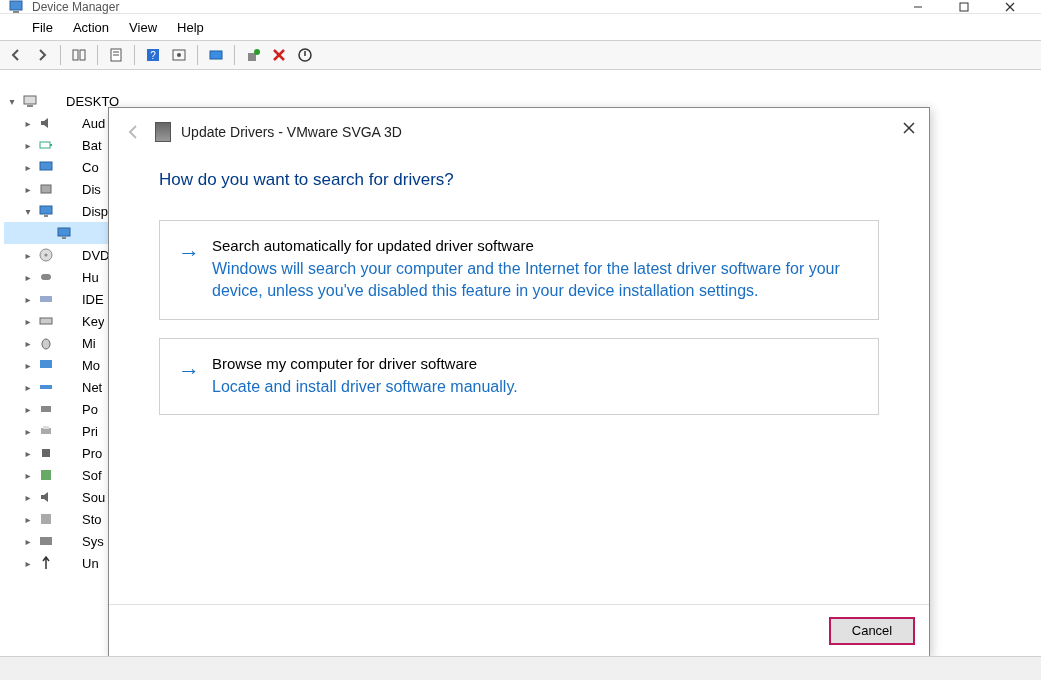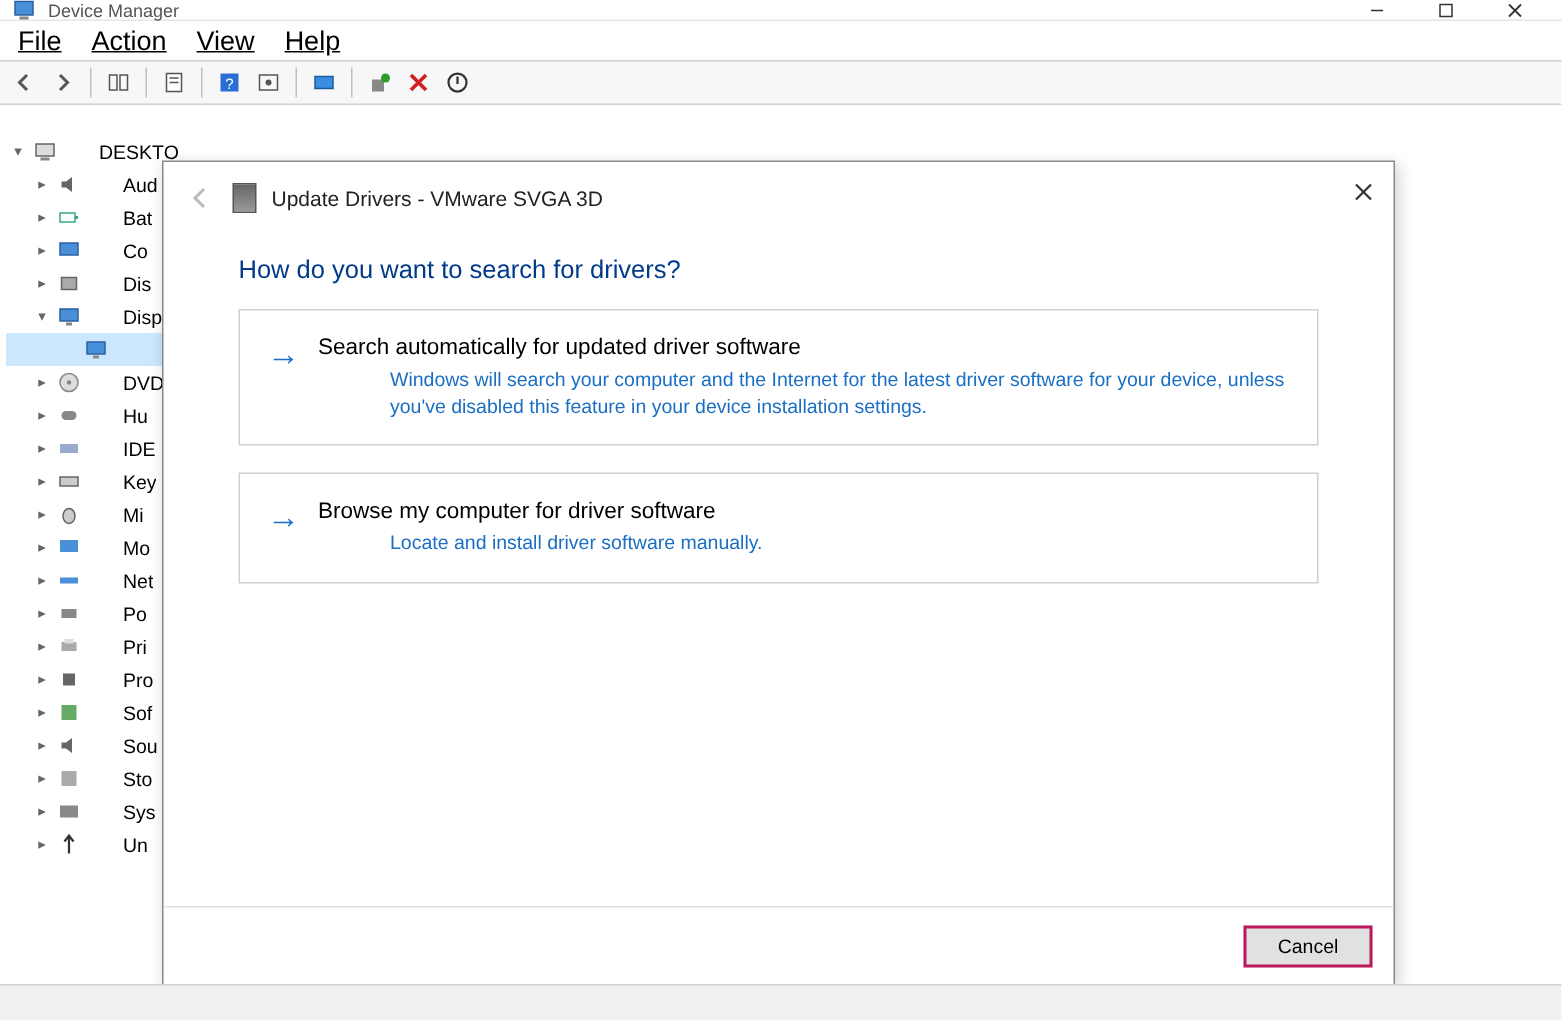--- a/index.html
+++ b/index.html
@@ -6,21 +6,21 @@
 body { background: #fff; width: 1041px; height: 680px; overflow: hidden; position: relative; }
 
 
 .titlebar { height: 14px; display: flex; align-items: center; padding: 0 8px; border-bottom: 1px solid #e5e5e5; }
 .titlebar-icon { width: 16px; height: 16px; margin-right: 8px; }
 .titlebar-text { flex: 1; font-size: 12px; color: #555; }
 .win-controls { display: flex; }
 .win-btn { width: 46px; height: 30px; display: flex; align-items: center; justify-content: center; cursor: pointer; color: #333; }
 
 
-.menubar { height: 26px; display: flex; align-items: center; padding: 0 4px; gap: 4px; font-size: 18px; text-decoration: underline; }
+.menubar { height: 26px; display: flex; align-items: center; padding: 0 24px; gap: 4px; font-size: 13px; }
 .menu-item { padding: 2px 8px; cursor: pointer; }
 
 
 .toolbar { height: 30px; border-top: 1px solid #d0d0d0; border-bottom: 1px solid #d0d0d0; display: flex; align-items: center; padding: 0 4px; gap: 2px; background: #f7f7f7; }
 .tb-btn { width: 24px; height: 24px; display: flex; align-items: center; justify-content: center; cursor: pointer; border-radius: 2px; }
 .tb-sep { width: 1px; height: 20px; background: #c0c0c0; margin: 0 4px; }
 
 
 .tree { position: absolute; top: 90px; left: 4px; width: 240px; font-size: 13px; }
 .tree-row { display: flex; align-items: center; height: 22px; padding-left: 2px; cursor: pointer; }
@@ -32,25 +32,25 @@
 .tree-row.indent2 { padding-left: 36px; }
 
 
 .dialog { position: absolute; left: 108px; top: 107px; width: 822px; height: 550px; background: #fff; border: 1px solid #888; box-shadow: 2px 2px 10px rgba(0,0,0,0.2); display: flex; flex-direction: column; }
 .dialog-header { height: 48px; display: flex; align-items: center; padding: 0 12px; position: relative; }
 .dialog-back { width: 24px; height: 24px; display: flex; align-items: center; justify-content: center; color: #999; cursor: pointer; margin-right: 10px; }
 .dialog-title-icon { width: 16px; height: 20px; background: linear-gradient(#666,#999); margin-right: 10px; border: 1px solid #555; }
 .dialog-title { font-size: 14px; color: #222; }
 .dialog-close { position: absolute; right: 10px; top: 10px; width: 20px; height: 20px; display: flex; align-items: center; justify-content: center; cursor: pointer; color: #333; font-size: 16px; }
 .dialog-body { flex: 1; padding: 10px 50px 0 50px; }
-.dialog-heading { font-size: 17px; color: #003a88; margin-bottom: 16px; margin-top: 4px; }
+.dialog-heading { font-size: 17px; color: #003a88; margin-bottom: 30px; margin-top: 4px; }
 .option-box { border: 1px solid #d0d0d0; padding: 16px 18px; margin-bottom: 18px; display: flex; gap: 12px; cursor: pointer; }
 .option-arrow { color: #1a6fc4; font-size: 22px; line-height: 1; margin-top: 2px; font-weight: bold; }
 .option-title { color: #000000; font-size: 15px; margin-bottom: 4px; }
-.option-desc { color: #1a6fc4; font-size: 13px; line-height: 1.4; margin-left: 48px; }
+.option-desc { color: #1a6fc4; font-size: 16px; line-height: 1.4; }
 .dialog-footer { height: 52px; display: flex; align-items: center; justify-content: flex-end; padding: 0 14px; border-top: 1px solid #e0e0e0; }
 .btn { min-width: 86px; height: 28px; background: #e1e1e1; border: 2px solid #be185d; font-size: 13px; cursor: pointer; }
 
 
 .statusbar { position: absolute; left: 0; bottom: 0; width: 100%; height: 24px; border-top: 1px solid #d0d0d0; background: #f0f0f0; }
 </style>
 </head>
 <body>
 
 <div class="titlebar">

